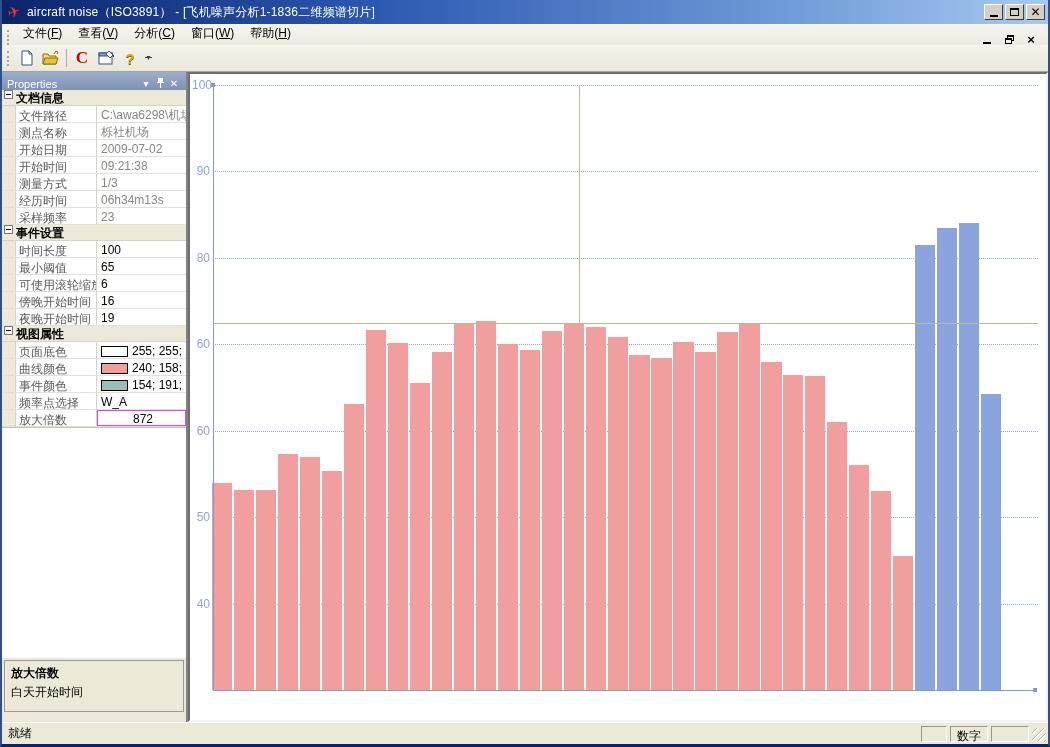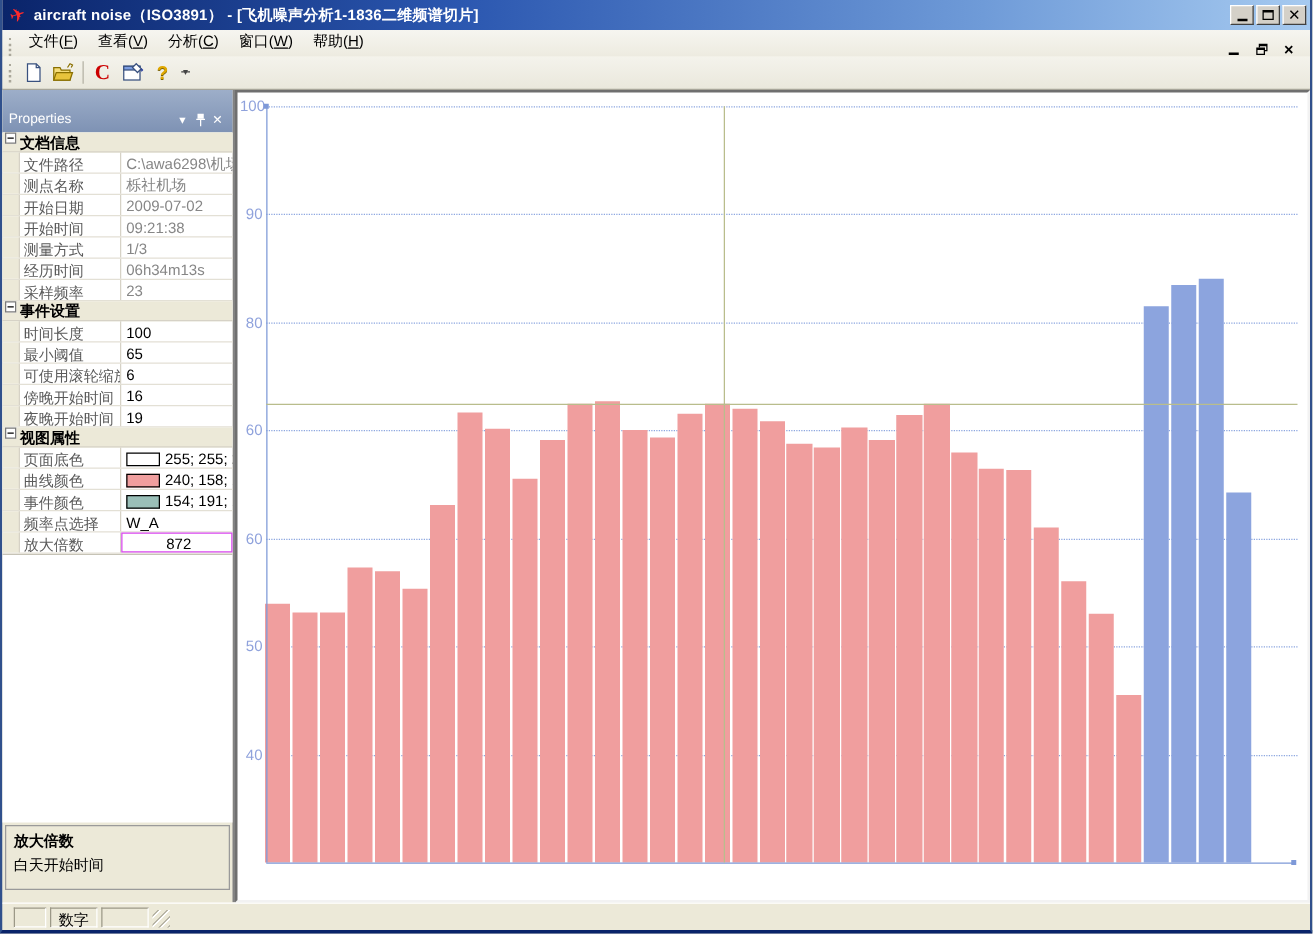--- a/index.html
+++ b/index.html
@@ -7,21 +7,21 @@
   body { font-family:"Liberation Sans","DejaVu Sans",sans-serif; font-size:12px; background:#ECE9D8; overflow:hidden; }
 
   .window { width:1050px; height:747px; display:flex; flex-direction:column;
             border-left:2px solid #30508c; border-right:2px solid #30508c; border-bottom:3px solid #0A246A; background:#ECE9D8; }
 
   
   .titlebar { height:24px; flex:0 0 24px; background:linear-gradient(90deg,#0A246A 0%,#2B57B0 35%,#6F9BD8 75%,#A6CAF0 100%);
               display:flex; align-items:center; padding:0 3px; }
   .app-icon { width:18px; height:18px; display:flex; align-items:center; justify-content:center;
               color:#ff2a2a; font-size:15px; transform:rotate(-18deg); margin-right:4px; }
-  .title-text { color:#fff; font-weight:bold; font-size:12px; letter-spacing:.2px; white-space:nowrap; overflow:hidden; flex:1; }
+  .title-text { color:#fff; font-weight:normal; font-size:12px; letter-spacing:.2px; white-space:nowrap; overflow:hidden; flex:1; }
   .cap-btns { display:flex; gap:2px; }
   .cap-btn { width:19px; height:16px; background:#D4D0C8; border:1px solid; border-color:#fff #404040 #404040 #fff;
              display:flex; align-items:center; justify-content:center; font-size:10px; font-weight:bold; color:#000; }
   .glyph-min { width:8px; height:2px; background:#000; margin-top:8px; }
   .glyph-max { width:9px; height:8px; border:1px solid #000; border-top:2px solid #000; }
   .glyph-close { font-size:12px; line-height:10px; }
 
   
   .menubar { height:21px; flex:0 0 21px; background:linear-gradient(180deg,#F6F5F0,#EDEBE0); display:flex; align-items:flex-end; padding:0 2px; }
   .grip { width:5px; height:15px; margin:0 3px; border-left:2px dotted #aaa79a; }
@@ -44,21 +44,21 @@
   .icon-help { color:#E0A800; font-weight:bold; font-size:15px; text-shadow:0 1px 0 #7a6000; }
   .tool-overflow { width:13px; height:22px; display:flex; flex-direction:column; align-items:center; justify-content:center; color:#444; }
   .tool-overflow .bar { width:7px; height:1px; background:#444; margin-bottom:2px; }
   .tool-overflow .arr { font-size:8px; line-height:6px; }
 
   
   .main { flex:1; display:flex; min-height:0; }
 
   
   .panel { width:186px; flex:0 0 186px; display:flex; flex-direction:column; background:#ECE9D8; border-right:2px solid #828282; }
-  .panel-header { height:18px; flex:0 0 18px; background:linear-gradient(180deg,#9DAEC9,#7E92B4); color:#fff; display:flex; align-items:flex-start; padding:17px 5px; font-size:11px; }
+  .panel-header { height:18px; flex:0 0 18px; background:linear-gradient(180deg,#9DAEC9,#7E92B4); color:#fff; display:flex; align-items:flex-end; padding:0 5px; font-size:11px; }
   .panel-header .ph-title { flex:1; }
   .ph-ico { width:14px; height:14px; display:flex; align-items:center; justify-content:center; color:#fff; font-size:10px; }
   .pin { position:relative; width:9px; height:11px; }
   .pin .head { position:absolute; top:0; left:2px; width:5px; height:4px; background:#fff; }
   .pin .bar { position:absolute; top:4px; left:1px; width:7px; height:1px; background:#fff; }
   .pin .needle { position:absolute; top:5px; left:4px; width:1px; height:5px; background:#fff; }
 
   .pgrid { background:#fff; border-bottom:1px solid #c6c3b6; }
   .cat-row { height:16px; display:flex; align-items:flex-start; background:#ECE9D8; border-bottom:1px solid #d6d2c6; }
   .minus-box { width:9px; height:9px; border:1px solid #7a7a7a; background:#fff; margin:0 3px 0 2px; position:relative; }
@@ -390,19 +390,20 @@
           <div class="bar" style="left: 703.1px; width: 20.3px; top: 482px; height: 134px; background: rgb(240, 158, 158);"></div>
           <div class="bar" style="left: 725px; width: 20.3px; top: 170.9px; height: 445.1px; background: rgb(140, 164, 222);"></div>
           <div class="bar" style="left: 747px; width: 20.3px; top: 153.6px; height: 462.4px; background: rgb(140, 164, 222);"></div>
           <div class="bar" style="left: 769px; width: 20.3px; top: 149.3px; height: 466.7px; background: rgb(140, 164, 222);"></div>
           <div class="bar" style="left: 790.9px; width: 20.3px; top: 320.4px; height: 295.6px; background: rgb(140, 164, 222);"></div>
         </div>
     </div>
   </div>
 
   <div class="statusbar">
+    <span class="sb-text">就绪</span>
     <span class="sb-pane empty1" id="sb1"></span>
     <span class="sb-pane num" id="sb2">数字</span>
     <span class="sb-pane empty2" id="sb3"></span>
     <span class="sb-grip"></span>
   </div>
 
 </div>
 
 </body></html>

